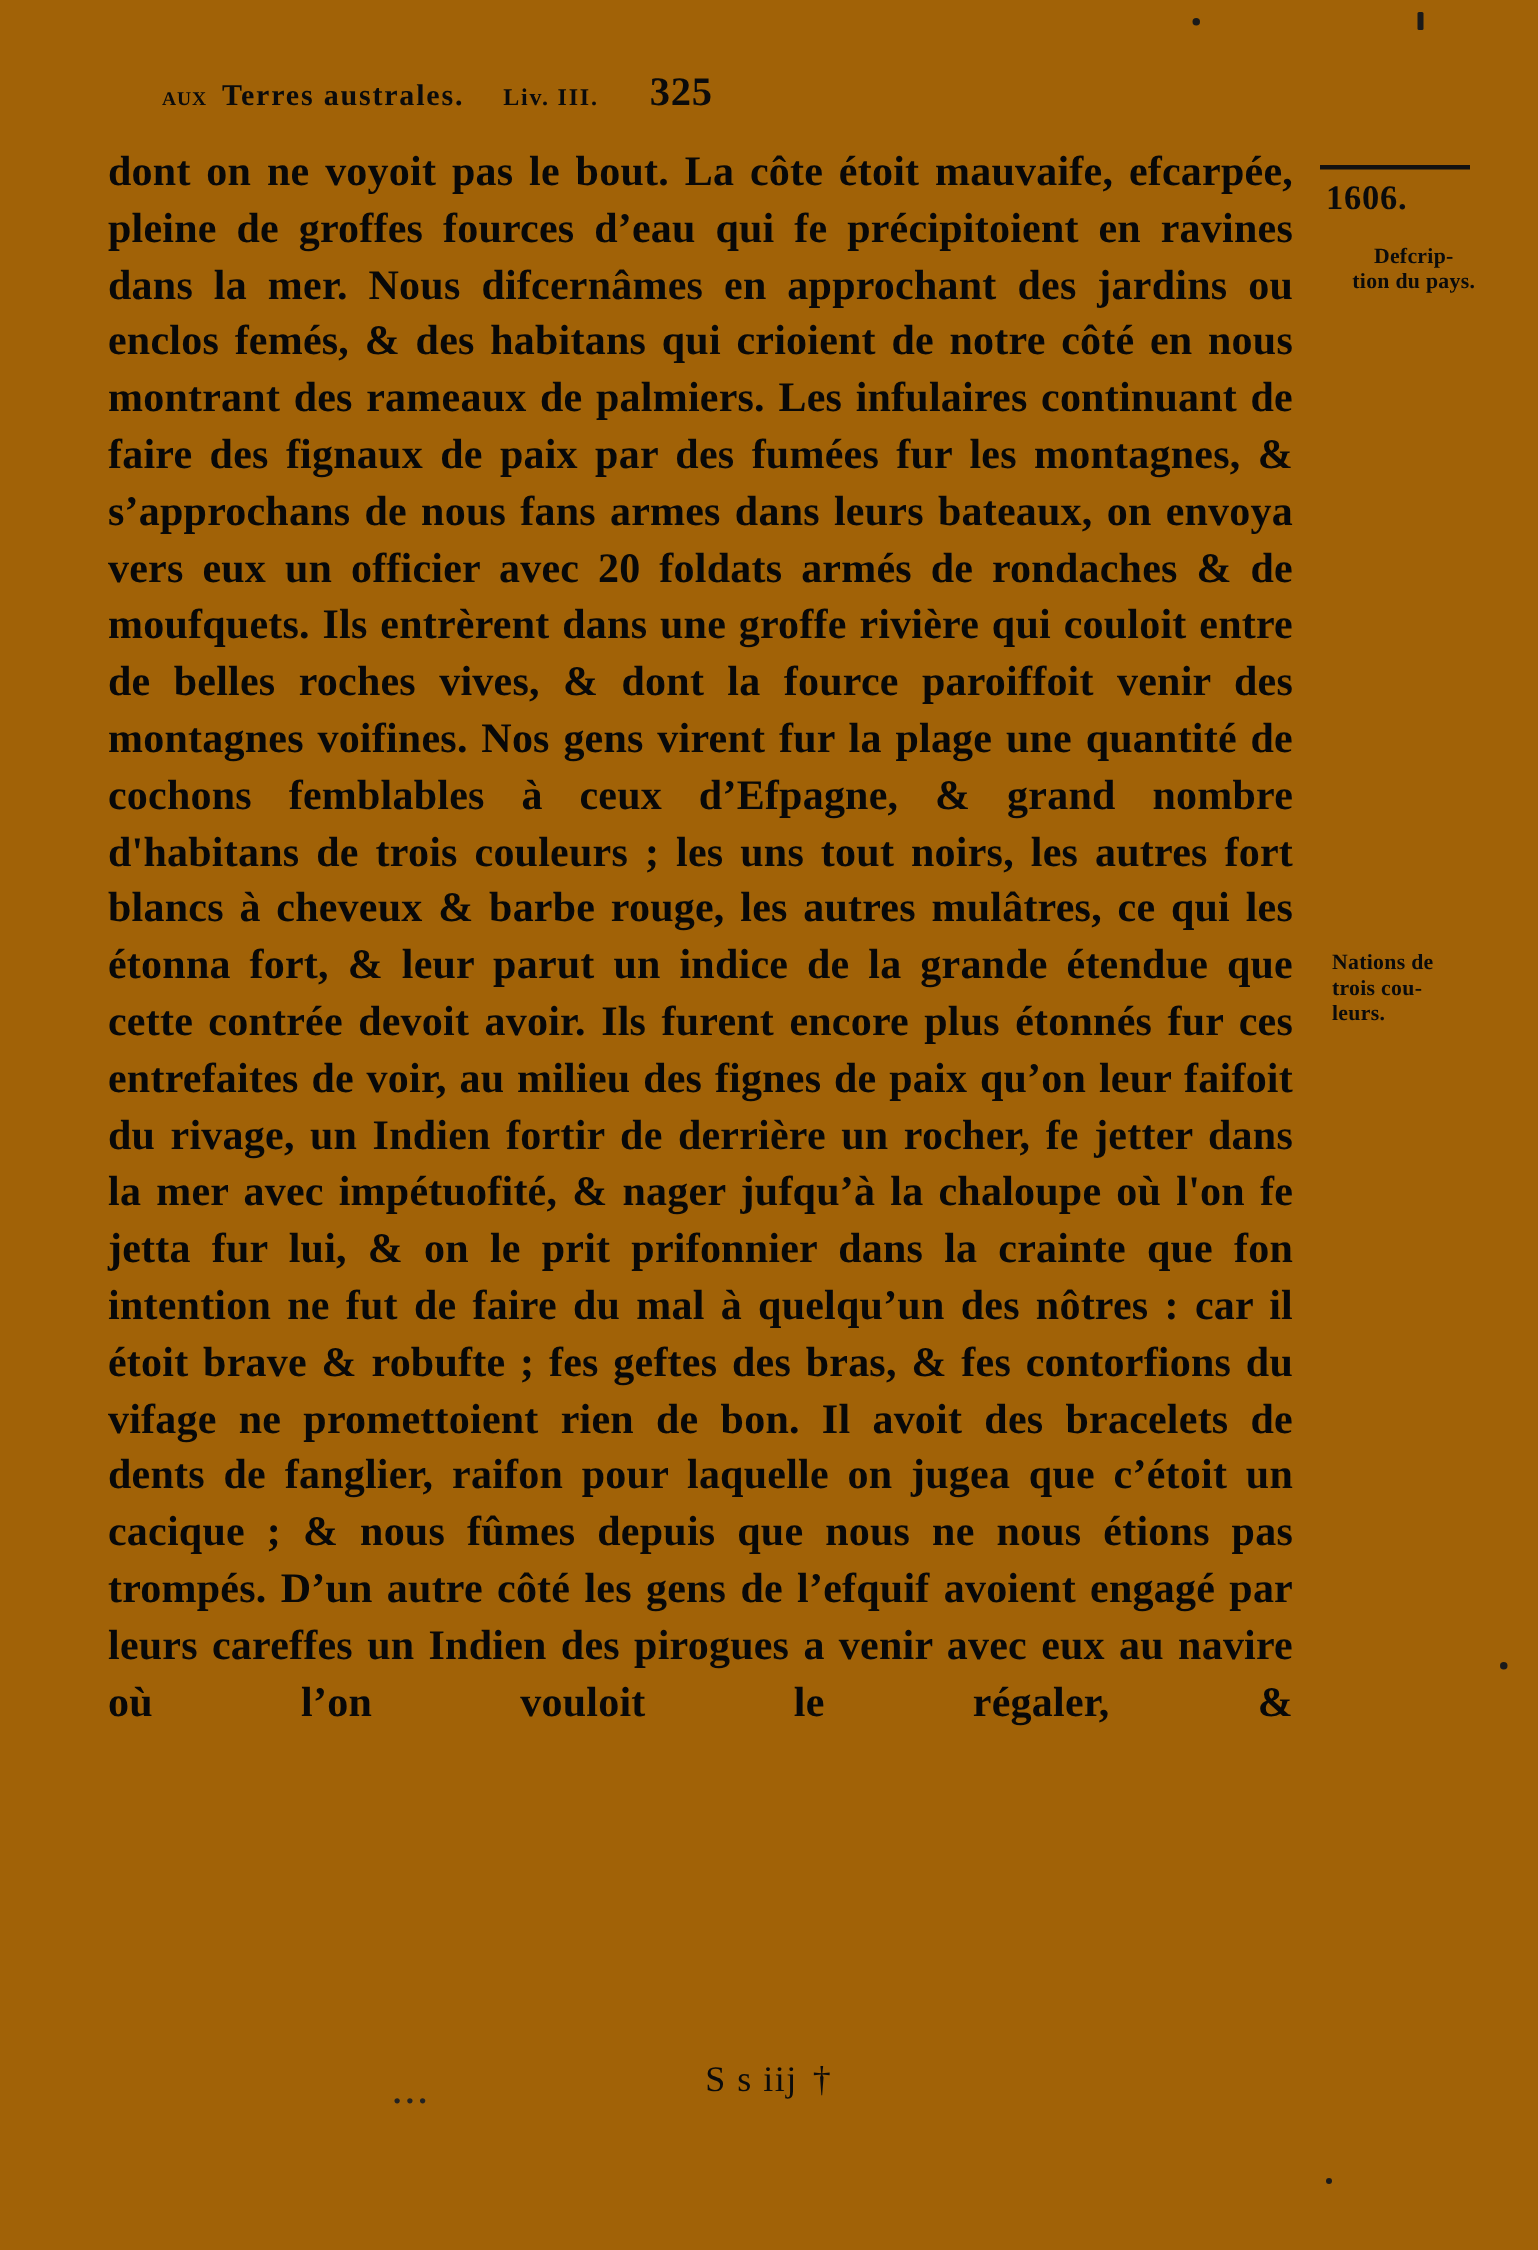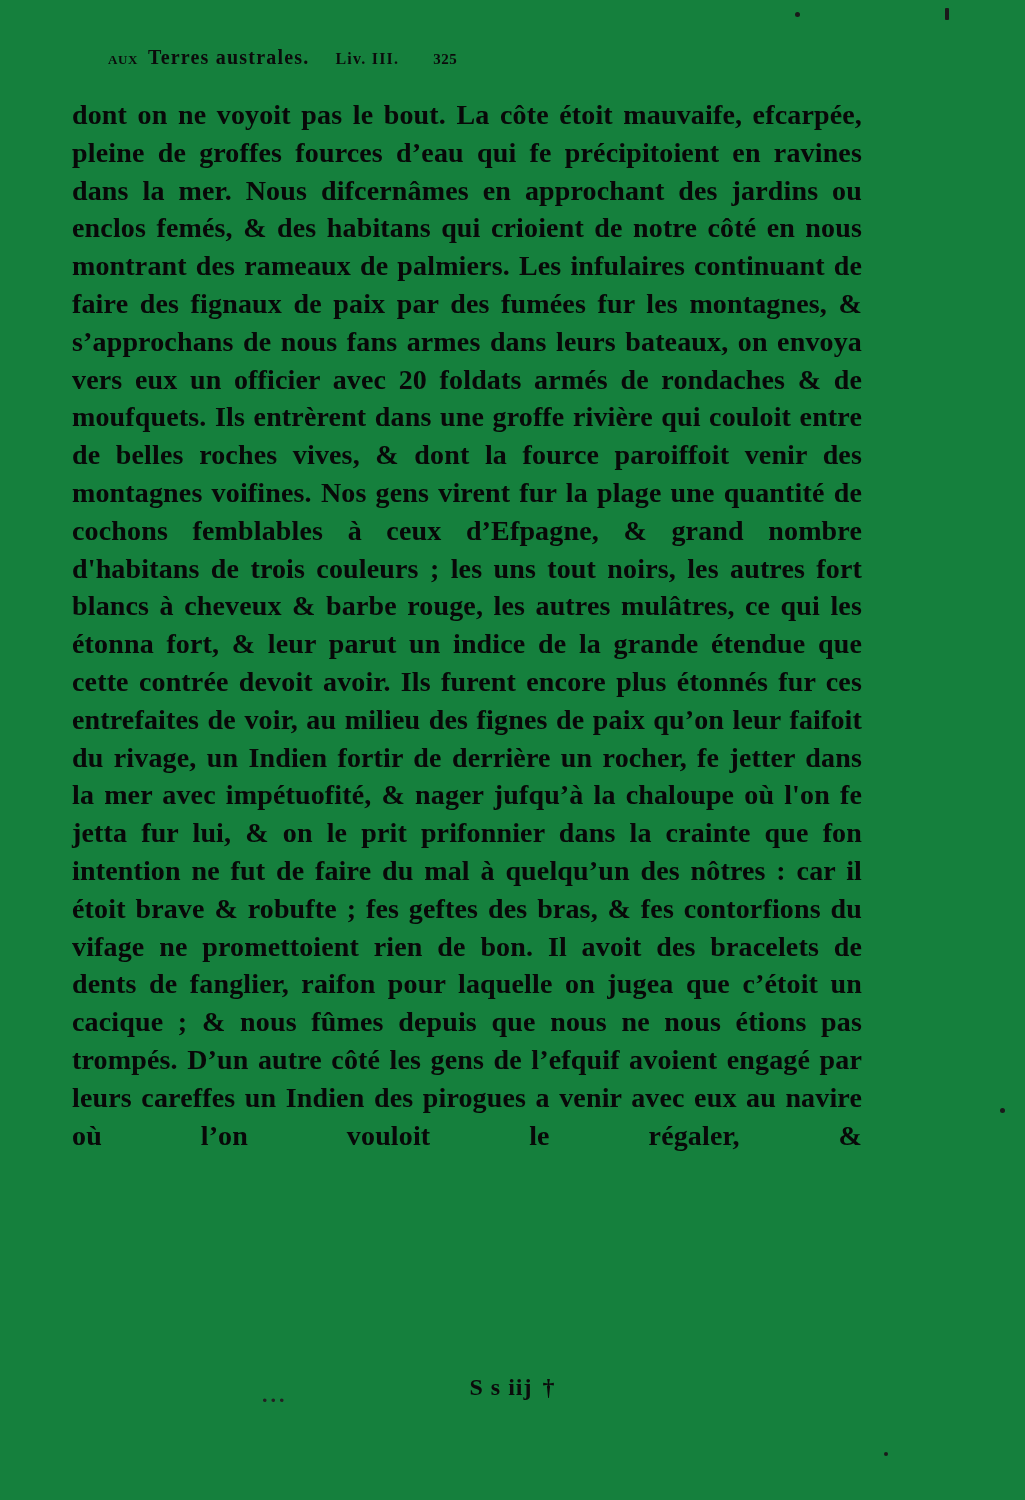--- a/index.html
+++ b/index.html
@@ -12,21 +12,21 @@
     height: 1500px;
     position: relative;
     font-family: "Liberation Serif", serif;
     color: #0b0b0b;
     overflow: hidden;
   }
 
   .page {
     position: absolute;
     inset: 0;
-    background: #15803d;
+    background: #a16207;
   }
 
   
   .running-head {
     position: absolute;
     left: 108px;
     top: 46px;
     width: 770px;
     display: flex;
     align-items: baseline;
@@ -45,21 +45,21 @@
     font-weight: 700;
     letter-spacing: 1.2px;
   }
   .rh-liv {
     font-size: 16px;
     font-weight: 700;
     letter-spacing: 1.2px;
     margin-left: 16px;
   }
   .rh-pageno {
-    font-size: 15px;
+    font-size: 27px;
     font-weight: 700;
     margin-left: 24px;
     letter-spacing: 0.5px;
   }
 
   
   .body-col {
     position: absolute;
     left: 72px;
     top: 96px;
@@ -119,21 +119,21 @@
   .margin-note .ctr { text-align: center; }
 
   
   .signature {
     position: absolute;
     left: 0;
     top: 1374px;
     width: 1025px;
     text-align: center;
     font-size: 24px;
-    font-weight: 700;
+    font-weight: 400;
     letter-spacing: 1px;
   }
   .signature .dagger { margin-left: 10px; }
 
   .dots {
     position: absolute;
     left: 262px;
     top: 1382px;
     font-size: 22px;
     font-weight: 700;
@@ -157,20 +157,33 @@
     <span class="rh-aux">aux</span>
     <span class="rh-terres">Terres australes.</span>
     <span class="rh-liv">Liv. III.</span>
     <span class="rh-pageno">325</span>
   </div>
 
   <div class="body-col">
     <p>dont on ne voyoit pas le bout. La côte étoit mauvaife, efcarpée, pleine de groffes fources d’eau qui fe précipitoient en ravines dans la mer. Nous difcernâmes en approchant des jardins ou enclos femés, &amp; des habitans qui crioient de notre côté en nous montrant des rameaux de palmiers. Les infulaires continuant de faire des fignaux de paix par des fumées fur les montagnes, &amp; s’approchans de nous fans armes dans leurs bateaux, on envoya vers eux un officier avec 20 foldats armés de rondaches &amp; de moufquets. Ils entrèrent dans une groffe rivière qui couloit entre de belles roches vives, &amp; dont la fource paroiffoit venir des montagnes voifines. Nos gens virent fur la plage une quantité de cochons femblables à ceux d’Efpagne, &amp; grand nombre d'habitans de trois couleurs ; les uns tout noirs, les autres fort blancs à cheveux &amp; barbe rouge, les autres mulâtres, ce qui les étonna fort, &amp; leur parut un indice de la grande étendue que cette contrée devoit avoir. Ils furent encore plus étonnés fur ces entrefaites de voir, au milieu des fignes de paix qu’on leur faifoit du rivage, un Indien fortir de derrière un rocher, fe jetter dans la mer avec impétuofité, &amp; nager jufqu’à la chaloupe où l'on fe jetta fur lui, &amp; on le prit prifonnier dans la crainte que fon intention ne fut de faire du mal à quelqu’un des nôtres : car il étoit brave &amp; robufte ; fes geftes des bras, &amp; fes contorfions du vifage ne promettoient rien de bon. Il avoit des bracelets de dents de fanglier, raifon pour laquelle on jugea que c’étoit un cacique ; &amp; nous fûmes depuis que nous ne nous étions pas trompés. D’un autre côté les gens de l’efquif avoient engagé par leurs careffes un Indien des pirogues a venir avec eux au navire où l’on vouloit le régaler, &amp;</p>
   </div>
 
+  <div class="margin-rail">
+    <div class="rule"></div>
+    <div class="year">1606.</div>
+    <div class="margin-note">
+      <div class="ctr">Defcrip-</div>
+      <div class="ctr">tion du pays.</div>
+    </div>
+    <div class="margin-note n2">
+      <div>Nations de</div>
+      <div>trois cou-</div>
+      <div>leurs.</div>
+    </div>
+  </div>
 
   <div class="dots">...</div>
 
   <div class="signature">
     <span>S s iij</span><span class="dagger">†</span>
   </div>
 
   <div class="speck" style="left:795px; top:12px; width:5px; height:5px;"></div>
   <div class="speck" style="left:945px; top:8px; width:4px; height:12px; border-radius:1px;"></div>
   <div class="speck" style="left:1000px; top:1108px; width:5px; height:5px;"></div>

